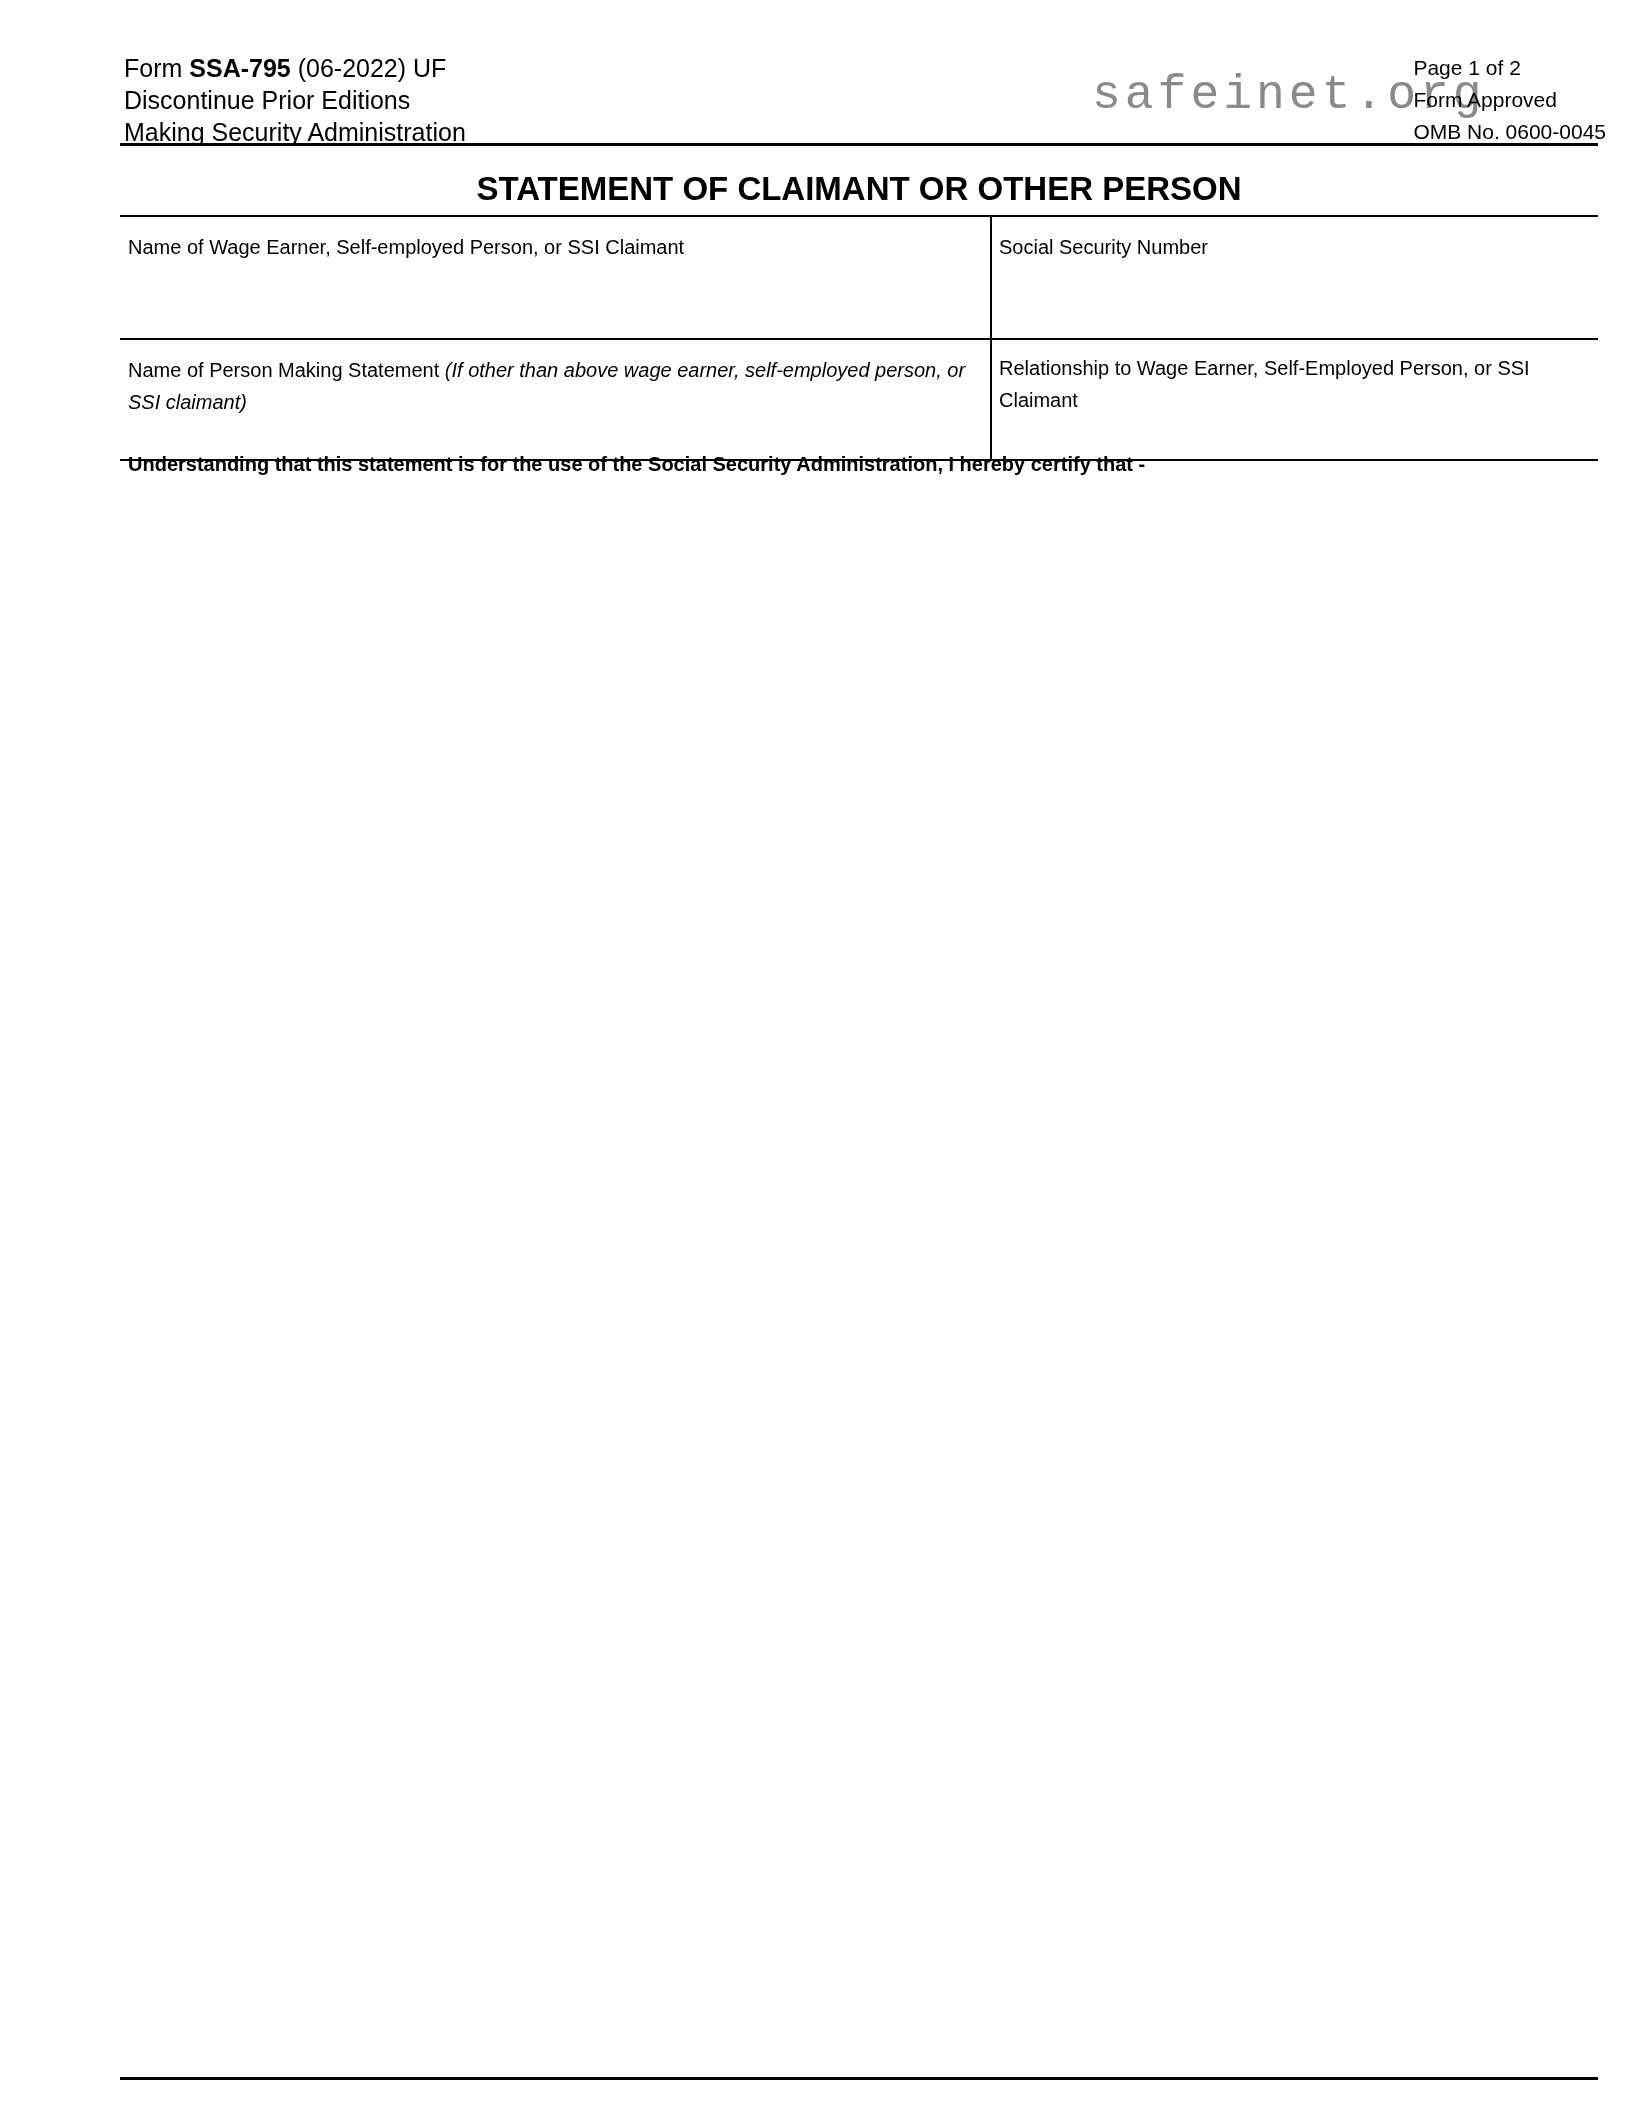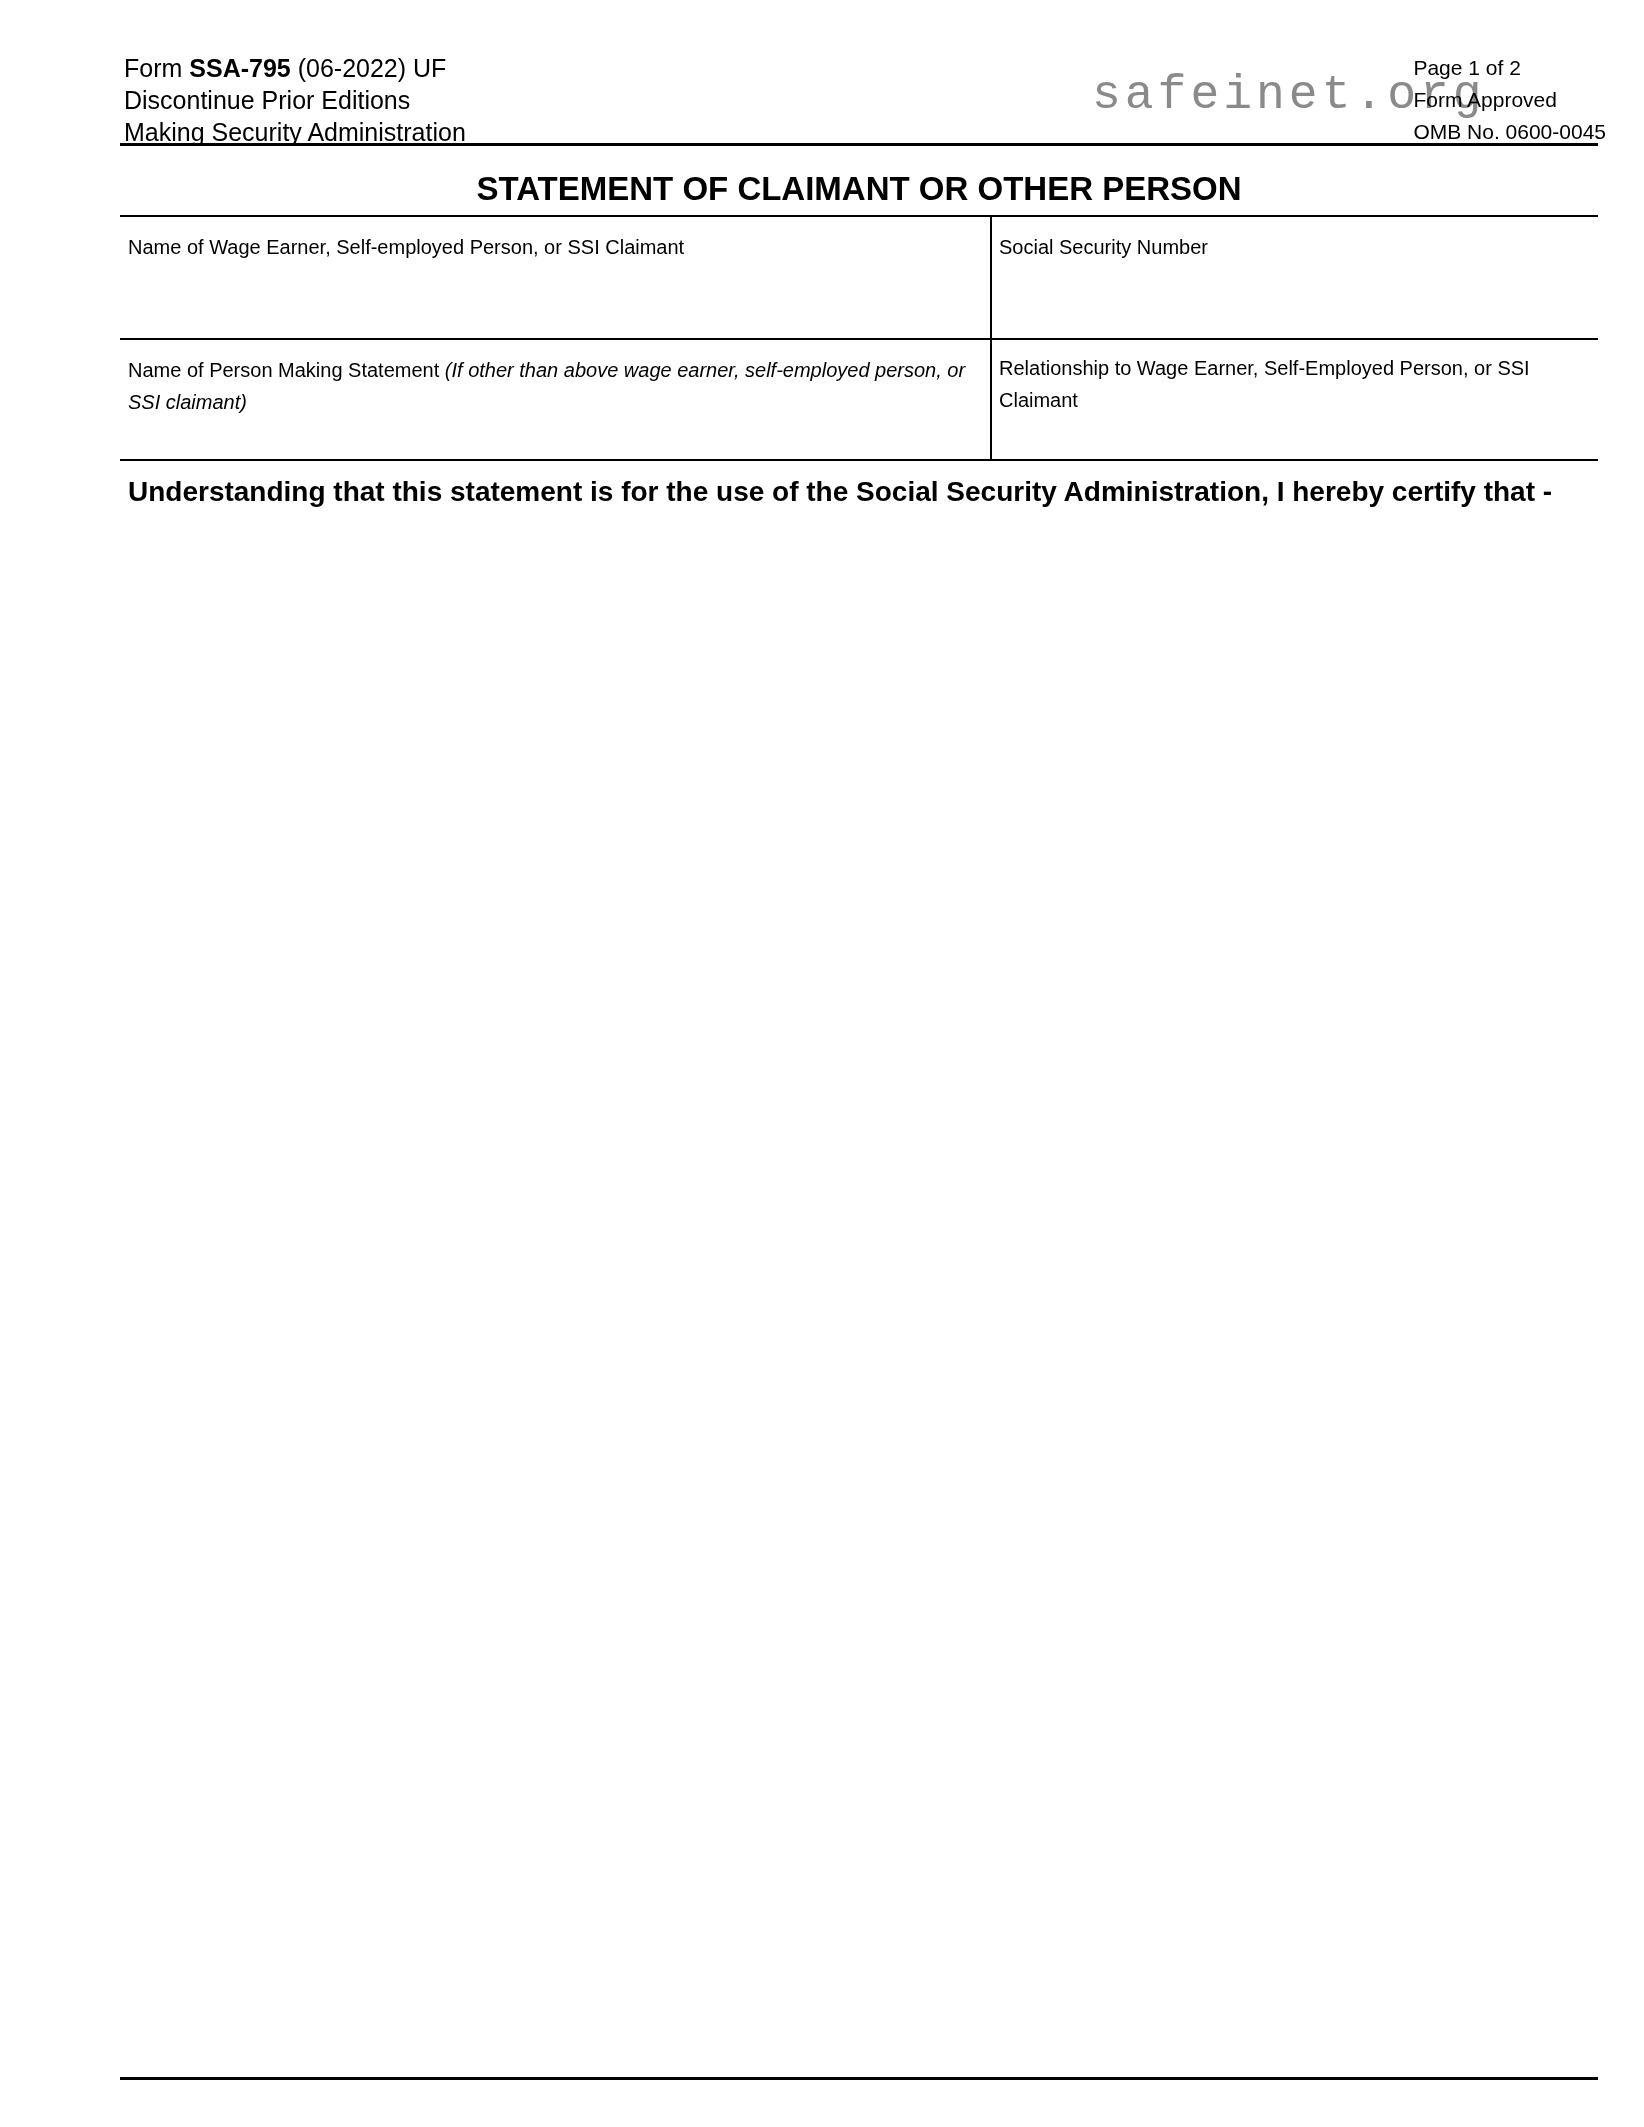--- a/index.html
+++ b/index.html
@@ -10,21 +10,21 @@
   .hdr-right { right:38px; top:44px; font-size:21px; line-height:32px; z-index:2; }
   .watermark { left:1092px; top:52px; font-family:"Liberation Mono", monospace; font-size:48px;
                color:#8a8a8a; letter-spacing:4px; z-index:1; line-height:70px; }
   .hline { position:absolute; left:120px; width:1478px; background:#000; }
   .vline { position:absolute; width:2px; background:#000; }
   .title { left:120px; width:1478px; top:150px; text-align:center; font-weight:bold;
            font-size:33px; line-height:62px; }
   .cell-label { font-size:20px; line-height:32px; }
   .bold { font-weight:bold; }
   .italic { font-style:italic; }
-  .cert { left:128px; top:468px; font-size:28px; font-weight:bold; line-height:32px; }
+  .cert { left:128px; top:440px; font-size:20px; font-weight:bold; line-height:32px; }
   .field { position:absolute; background:transparent; border:none; outline:none; }
 </style>
 </head>
 <body>
 
 <div class="abs hdr-left">
   <div><span>Form </span><span class="bold">SSA-795</span><span> (06-2022) UF</span></div>
   <div>Discontinue Prior Editions</div>
   <div>Making Security Administration</div>
 </div>

